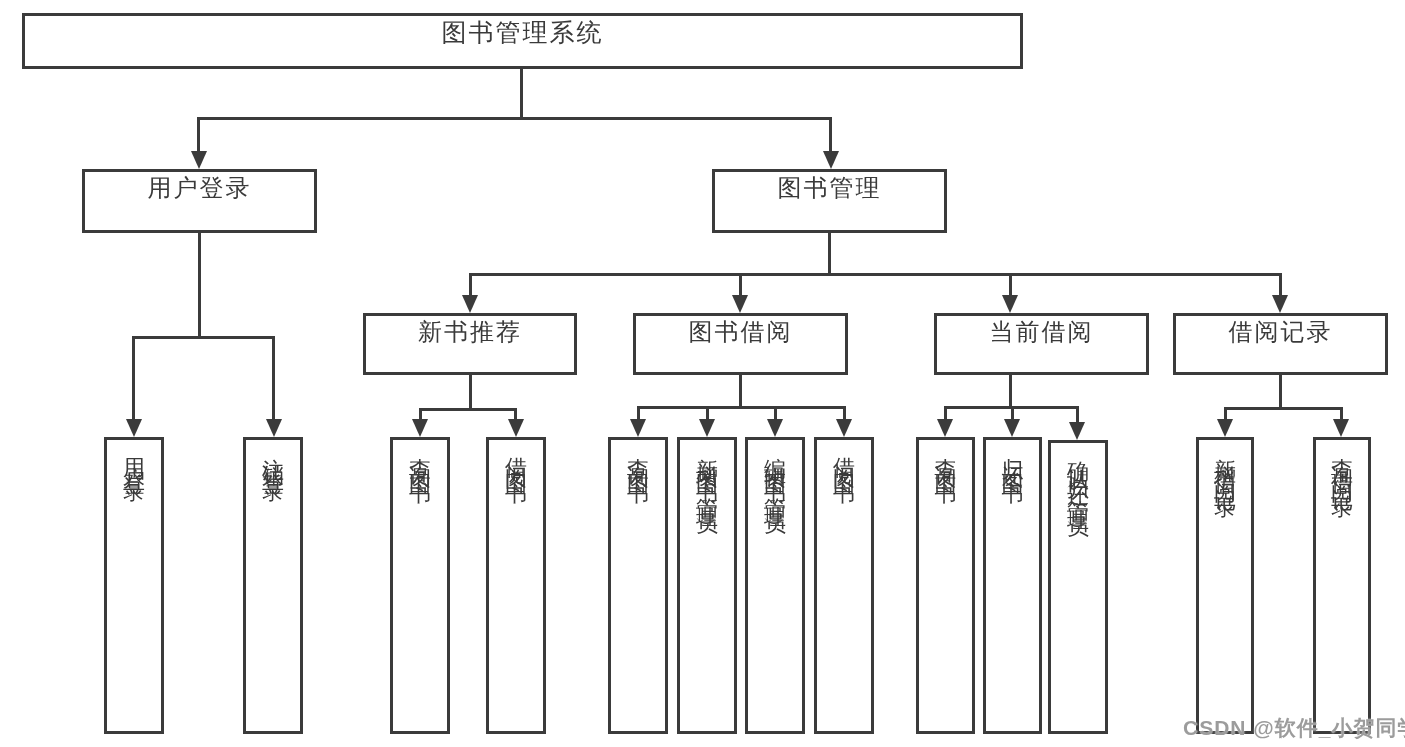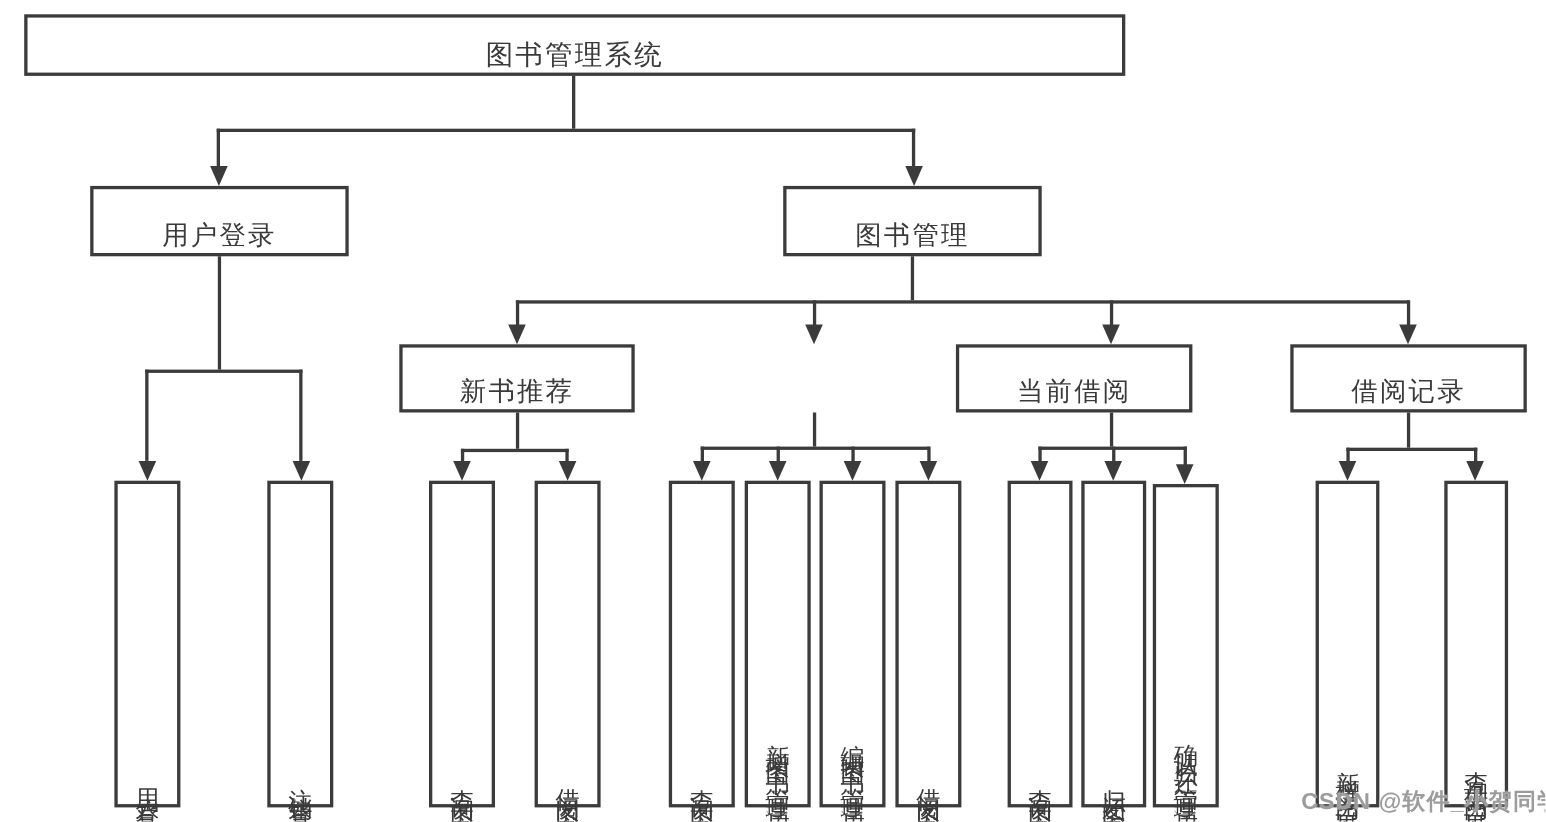--- a/index.html
+++ b/index.html
@@ -6,21 +6,21 @@
     --line:#3b3b3b; --text:#3a3a3a; --background:#ffffff; --watermark:#9c9c9c;
   }
   html,body{margin:0;padding:0;background:#fff;}
   .canvas{
     position:relative;width:1405px;height:747px;background:var(--background);
     font-family:"Liberation Sans","DejaVu Sans",sans-serif;color:var(--text);
     overflow:hidden;
   }
   .box{
     position:absolute;box-sizing:border-box;border:3px solid var(--line);
-    background:#fff;display:flex;align-items:flex-end;justify-content:center;
+    background:#fff;display:flex;align-items:flex-start;justify-content:center;
   }
   .box .lbl{white-space:nowrap;}
   .hnode .lbl{font-size:24px;letter-spacing:2px;}
   .root .lbl{font-size:25px;letter-spacing:2px;}
   .leaf .lbl{
     writing-mode:vertical-rl;text-orientation:mixed;
     font-size:22px;letter-spacing:8px;white-space:normal;line-height:1;
   }
   .vline,.hline{position:absolute;background:var(--line);}
   .vline{width:3px;}
@@ -48,21 +48,24 @@
   <div class="box hnode" style="left:82px;top:169px;width:235px;height:64px">
     <span class="lbl">用户登录</span>
   </div>
   <div class="box hnode" style="left:363px;top:313px;width:214px;height:62px">
     <span class="lbl">新书推荐</span>
   </div>
 
   <div class="box hnode" style="left:712px;top:169px;width:235px;height:64px">
     <span class="lbl">图书管理</span>
   </div>
-  <div class="box hnode" style="left:869px;top:313px;width:215px;height:62px">
+  <div class="box hnode" style="left:633px;top:313px;width:215px;height:62px">
+    <span class="lbl">图书借阅</span>
+  </div>
+  <div class="box hnode" style="left:934px;top:313px;width:215px;height:62px">
     <span class="lbl">当前借阅</span>
   </div>
   <div class="box hnode" style="left:1173px;top:313px;width:215px;height:62px">
     <span class="lbl">借阅记录</span>
   </div>
 
   <div class="box leaf" style="left:104px;top:437px;width:60px;height:297px">
     <span class="lbl">用户登录</span>
   </div>
   <div class="box leaf" style="left:243px;top:437px;width:60px;height:297px">

